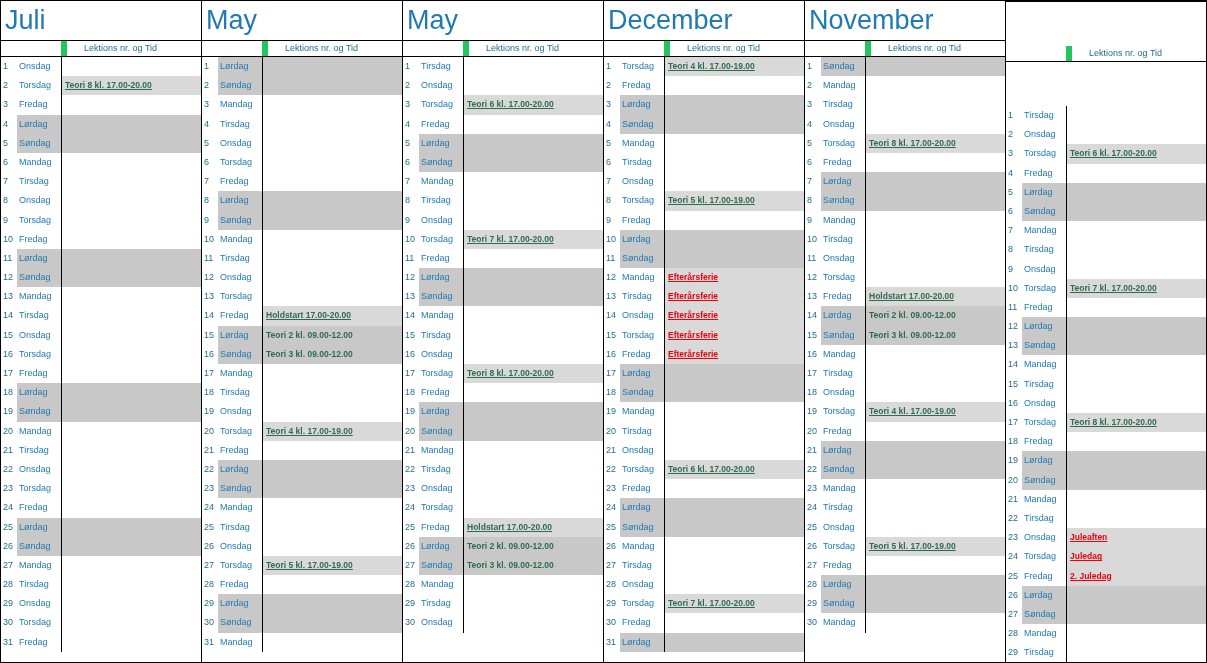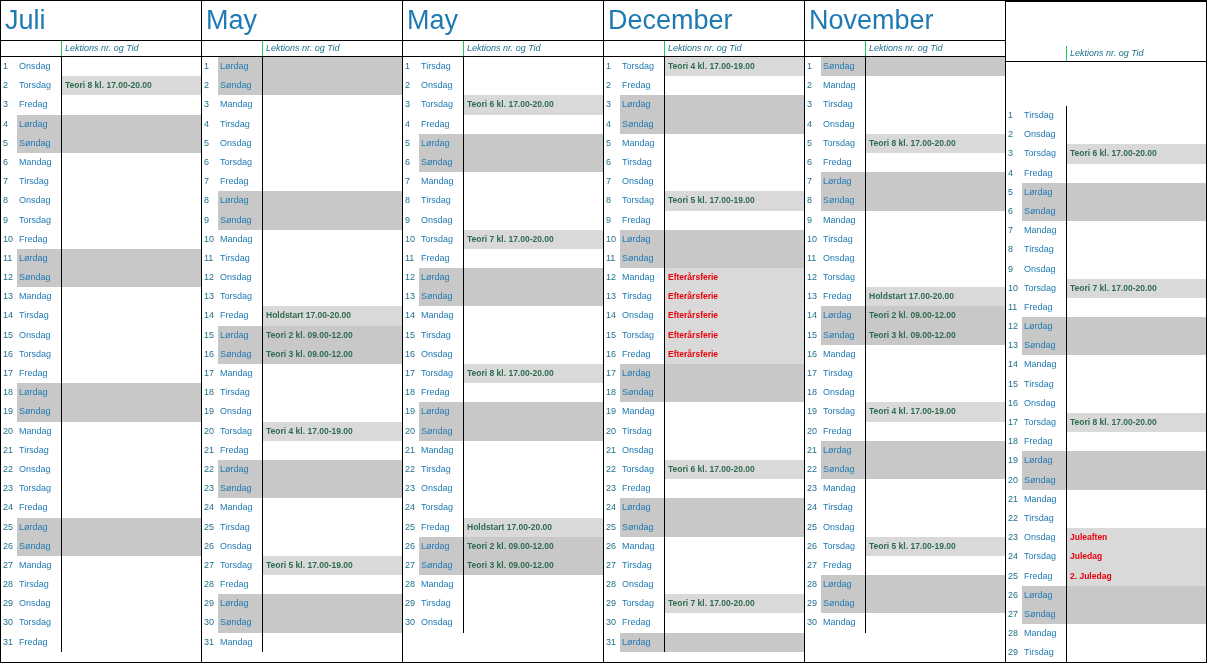--- a/index.html
+++ b/index.html
@@ -48,26 +48,25 @@
     box-sizing: border-box;
     border-bottom: 1px solid #000000;
     font-size: 9px;
     color: #1f6f8b;
   }
   .hdr-num { width: 16px; flex: 0 0 16px; box-sizing: border-box; }
   .hdr-day { width: 44px; flex: 0 0 44px; box-sizing: border-box; }
   .hdr-note {
     flex: 1 1 auto;
     box-sizing: border-box;
-    border-left: 1px solid #22c55e;
-    padding-left: 3px;
+    border-left: 6px solid #22c55e;
+    padding-left: 17px;
     line-height: 15px;
     overflow: hidden;
     white-space: nowrap;
-    font-style: italic;
   }
 
   .days {
     display: flex;
     flex-direction: column;
     flex: 1 1 auto;
   }
   .row {
     display: flex;
     height: 19.2px;
@@ -102,21 +101,21 @@
     border-left: 1px solid #000000;
     padding-left: 3px;
     line-height: 19px;
     overflow: hidden;
     white-space: nowrap;
     font-weight: bold;
     font-size: 8.5px;
   }
   .wk .cell-day, .wk .cell-note { background: #c8c8c8; }
   .wk .cell-num { background: #ffffff; }
-  .shade .cell-note { background: #d9d9d9; }
+  .shade .cell-note { background: #d9d9d9; text-decoration: underline; }
   .note-teori { color: #2e6b4f; }
   .note-red { color: #e8000a; }
   .note-plain { color: #2e6b4f; }
 </style>
 </head>
 <body>
 
 <div class="calendar" id="calendar">
     <div class="month">
       <div class="month-title">Juli</div>

